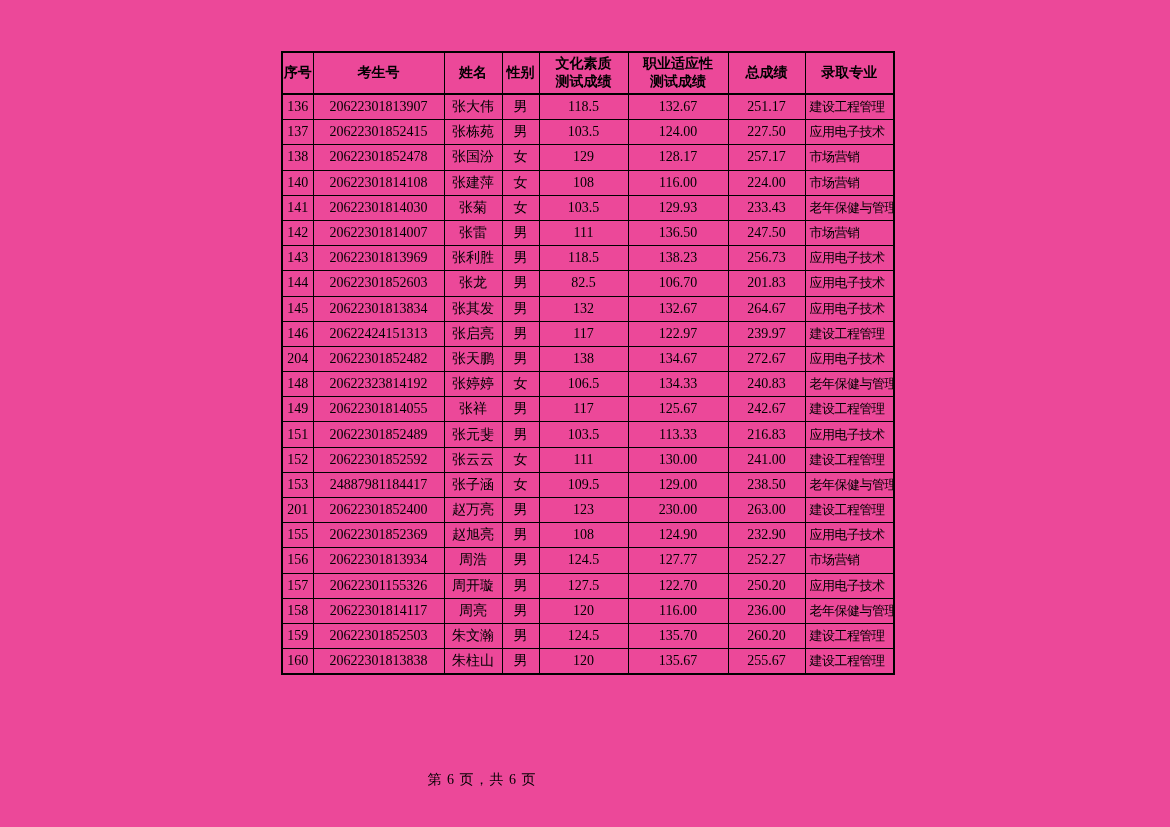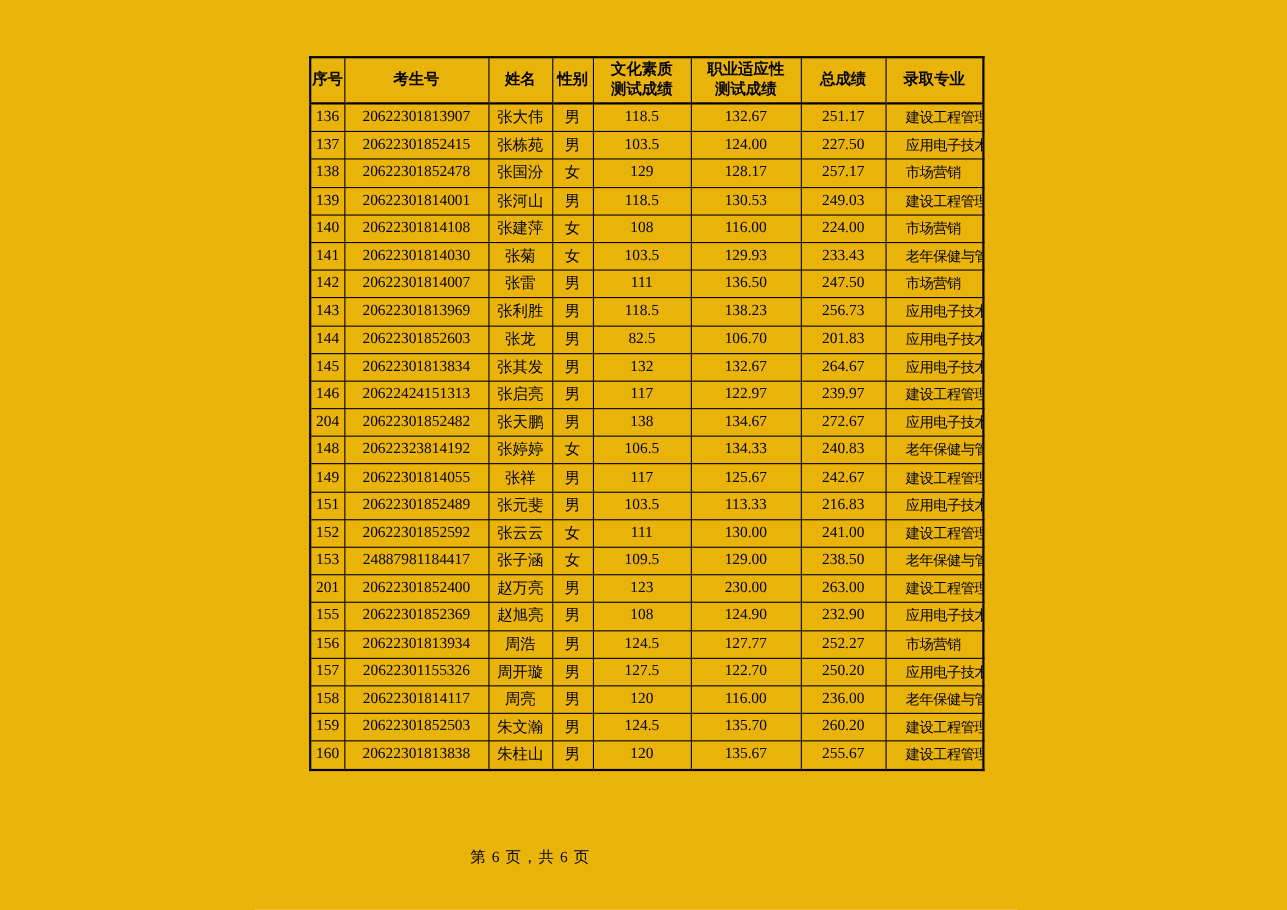--- a/index.html
+++ b/index.html
@@ -8,21 +8,21 @@
     height: 827px;
     position: relative;
     background: #ffffff;
     color: #000000;
     font-family: "Liberation Serif", "DejaVu Serif", serif;
     overflow: hidden;
   }
   .sheet {
     position: absolute;
     inset: 0;
-    background: #eab308;
+    background: #ec4899;
   }
   table.admission-table {
     position: absolute;
     left: 281px;
     top: 51px;
     width: 612px;
     border-collapse: collapse;
     table-layout: fixed;
     border: 2px solid #000;
   }
@@ -43,21 +43,21 @@
     height: 24.2px;
     padding: 0;
     font-size: 14px;
     text-align: center;
     vertical-align: middle;
     white-space: nowrap;
     overflow: hidden;
   }
   table.admission-table td.major {
     text-align: left;
-    padding-left: 18px;
+    padding-left: 4px;
     font-size: 13px;
     letter-spacing: -0.5px;
   }
   .page-footer {
     position: absolute;
     top: 771px;
     left: 0;
     width: 964px;
     text-align: center;
     font-size: 14px;
@@ -120,30 +120,20 @@
           <td>138</td>
           <td>20622301852478</td>
           <td>张国汾</td>
           <td>女</td>
           <td>129</td>
           <td>128.17</td>
           <td>257.17</td>
           <td class="major">市场营销</td>
         </tr>
         <tr>
-          <td>139</td>
-          <td>20622301814001</td>
-          <td>张河山</td>
-          <td>男</td>
-          <td>118.5</td>
-          <td>130.53</td>
-          <td>249.03</td>
-          <td class="major">建设工程管理</td>
-        </tr>
-        <tr>
           <td>140</td>
           <td>20622301814108</td>
           <td>张建萍</td>
           <td>女</td>
           <td>108</td>
           <td>116.00</td>
           <td>224.00</td>
           <td class="major">市场营销</td>
         </tr>
         <tr>

